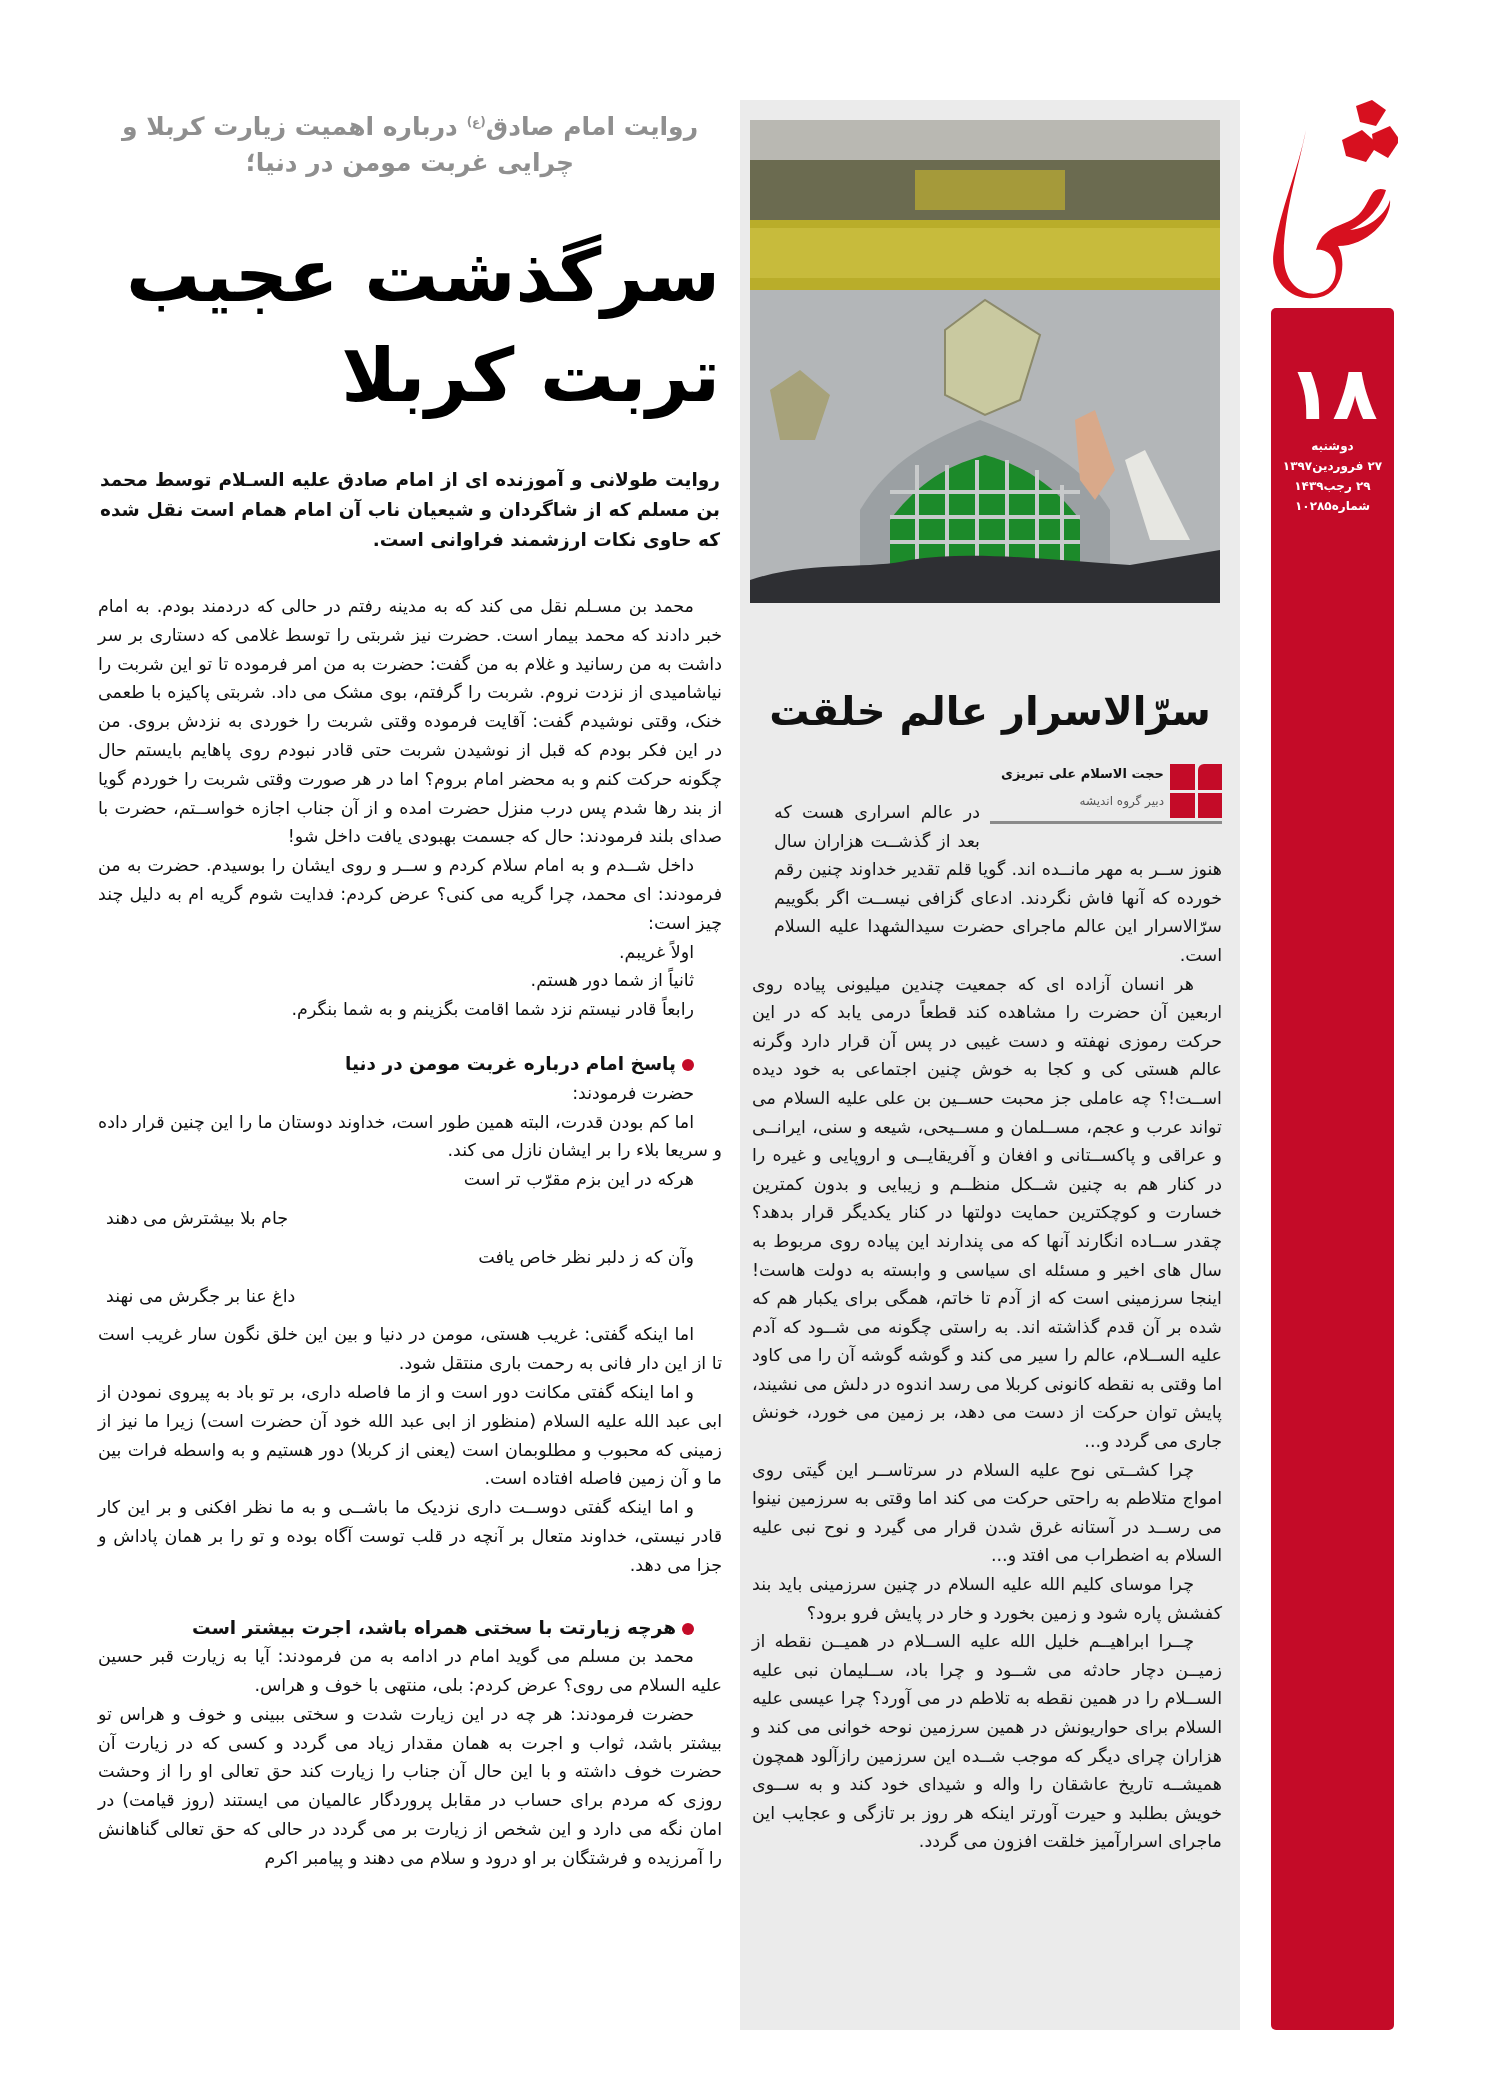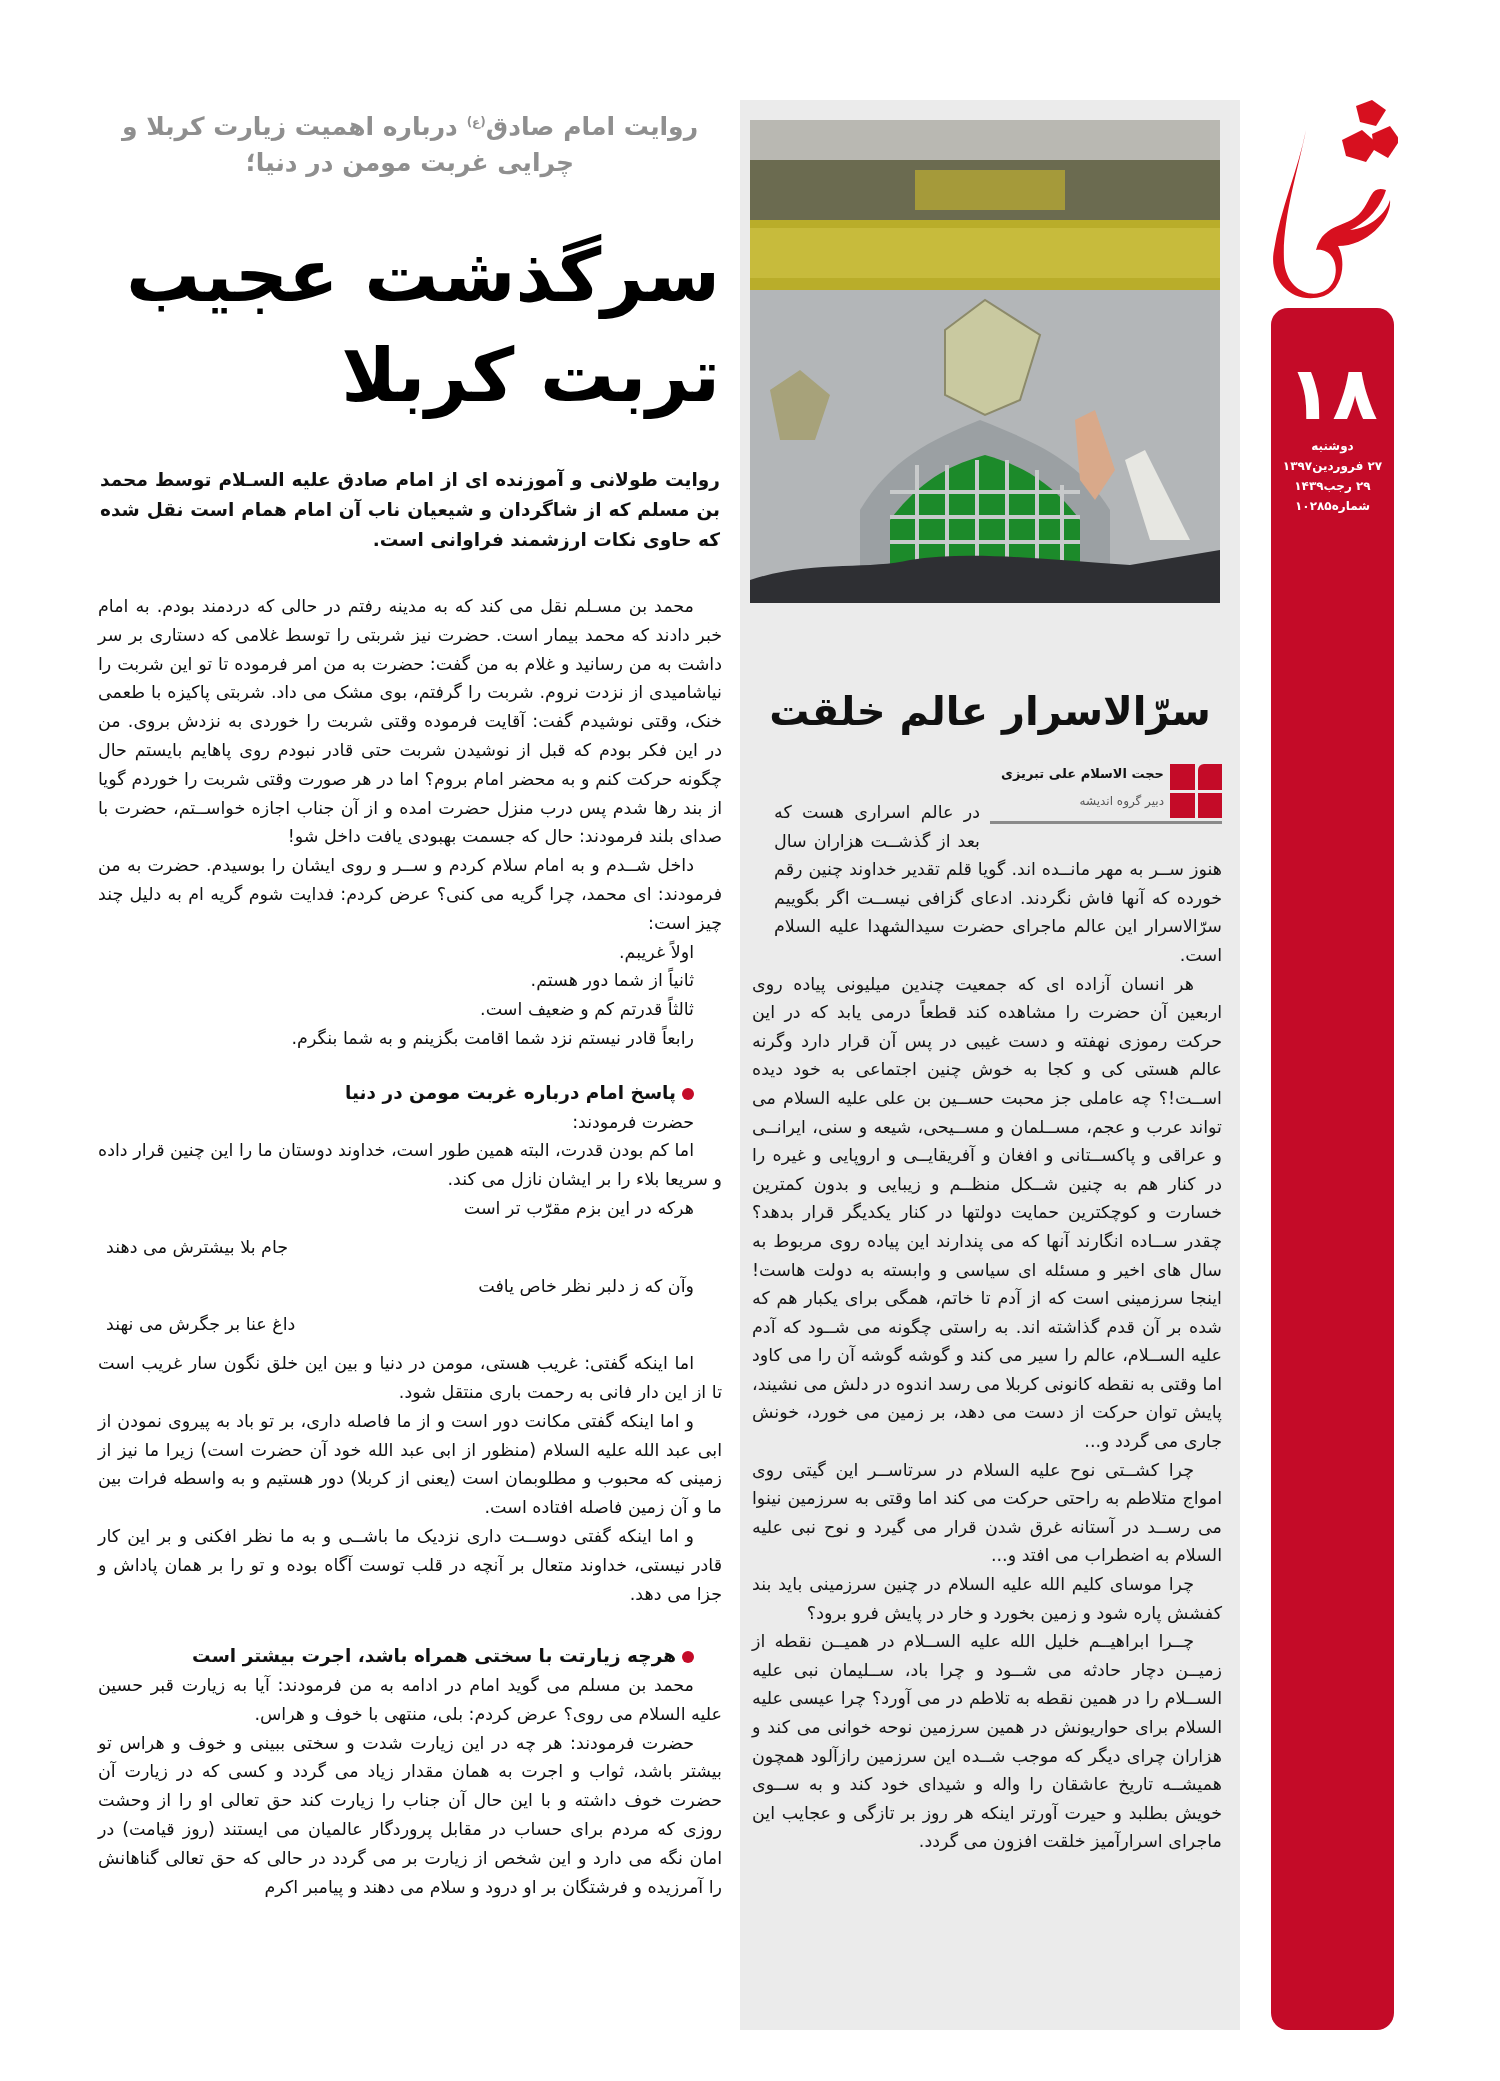--- a/index.html
+++ b/index.html
@@ -2,21 +2,21 @@
 <html><head>
 <meta charset="utf-8">
 <style>
   * { box-sizing: border-box; margin: 0; padding: 0; }
   html, body { width: 1500px; height: 2081px; background: #ffffff; overflow: hidden; }
   body { position: relative; font-family: "DejaVu Sans", sans-serif; color: #111; }
 
   
   .logo { position: absolute; left: 1268px; top: 100px; width: 130px; height: 205px; }
   .issue-bar { position: absolute; left: 1271px; top: 308px; width: 123px; height: 1722px;
-    background: #c40b28; border-radius: 17px; color: #fff; text-align: center; direction: rtl; }
+    background: #c40b28; border-radius: 5px; color: #fff; text-align: center; direction: rtl; }
   .page-num { margin-top: 48px; font-size: 74px; font-weight: bold; line-height: 1; font-family: "DejaVu Sans", sans-serif; }
   .issue-meta { margin-top: 6px; font-size: 12px; font-weight: bold; line-height: 20px; }
 
   
   .side-panel { position: absolute; left: 740px; top: 100px; width: 500px; height: 1930px; background: #ebebeb; }
   .photo { position: absolute; left: 750px; top: 120px; width: 470px; height: 483px; overflow: hidden; }
   .side-title { position: absolute; left: 750px; top: 688px; width: 480px; text-align: center; font-size: 40px; font-weight: bold; direction: rtl; }
   .byline { position: absolute; left: 990px; top: 762px; width: 232px; height: 62px; direction: rtl; }
   .byline .mark { position: absolute; right: 0; top: 2px; width: 52px; height: 54px; display: grid; grid-template-columns: 1fr 1fr; grid-template-rows: 1fr 1fr; gap: 3px; }
   .byline .mark span { background: #c40b28; }
@@ -127,21 +127,20 @@
   <div>تربت کربلا</div>
 </div>
 
 <div class="lead">روایت طولانی و آموزنده ای از امام صادق علیه السـلام توسط محمد بن مسلم که از شاگردان و شیعیان ناب آن امام همام است نقل شده که حاوی نکات ارزشمند فراوانی است.</div>
 
 <div class="main-body">
   <p>محمد بن مسـلم نقل می کند که به مدینه رفتم در حالی که دردمند بودم. به امام خبر دادند که محمد بیمار است. حضرت نیز شربتی را توسط غلامی که دستاری بر سر داشت به من رسانید و غلام به من گفت: حضرت به من امر فرموده تا تو این شربت را نیاشامیدی از نزدت نروم. شربت را گرفتم، بوی مشک می داد. شربتی پاکیزه با طعمی خنک، وقتی نوشیدم گفت: آقایت فرموده وقتی شربت را خوردی به نزدش بروی. من در این فکر بودم که قبل از نوشیدن شربت حتی قادر نبودم روی پاهایم بایستم حال چگونه حرکت کنم و به محضر امام بروم؟ اما در هر صورت وقتی شربت را خوردم گویا از بند رها شدم پس درب منزل حضرت امده و از آن جناب اجازه خواســتم، حضرت با صدای بلند فرمودند: حال که جسمت بهبودی یافت داخل شو!</p>
   <p>داخل شــدم و به امام سلام کردم و ســر و روی ایشان را بوسیدم. حضرت به من فرمودند: ای محمد، چرا گریه می کنی؟ عرض کردم: فدایت شوم گریه ام به دلیل چند چیز است:</p>
   <p class="list-item">اولاً غریبم.</p>
   <p class="list-item">ثانیاً از شما دور هستم.</p>
-  <p class="list-item">ثالثاً قدرتم کم و ضعیف است.</p>
   <p class="list-item">رابعاً قادر نیستم نزد شما اقامت بگزینم و به شما بنگرم.</p>
 
   <p class="subhead"><span class="dot"></span><span>پاسخ امام درباره غربت مومن در دنیا</span></p>
   <p class="list-item">حضرت فرمودند:</p>
   <p>اما کم بودن قدرت، البته همین طور است، خداوند دوستان ما را این چنین قرار داده و سریعا بلاء را بر ایشان نازل می کند.</p>
   <p class="verse-r">هرکه در این بزم مقرّب تر است</p>
   <p class="verse-l">جام بلا بیشترش می دهند</p>
   <p class="verse-r">وآن که ز دلبر نظر خاص یافت</p>
   <p class="verse-l">داغ عنا بر جگرش می نهند</p>
   <p>اما اینکه گفتی: غریب هستی، مومن در دنیا و بین این خلق نگون سار غریب است تا از این دار فانی به رحمت باری منتقل شود.</p>

